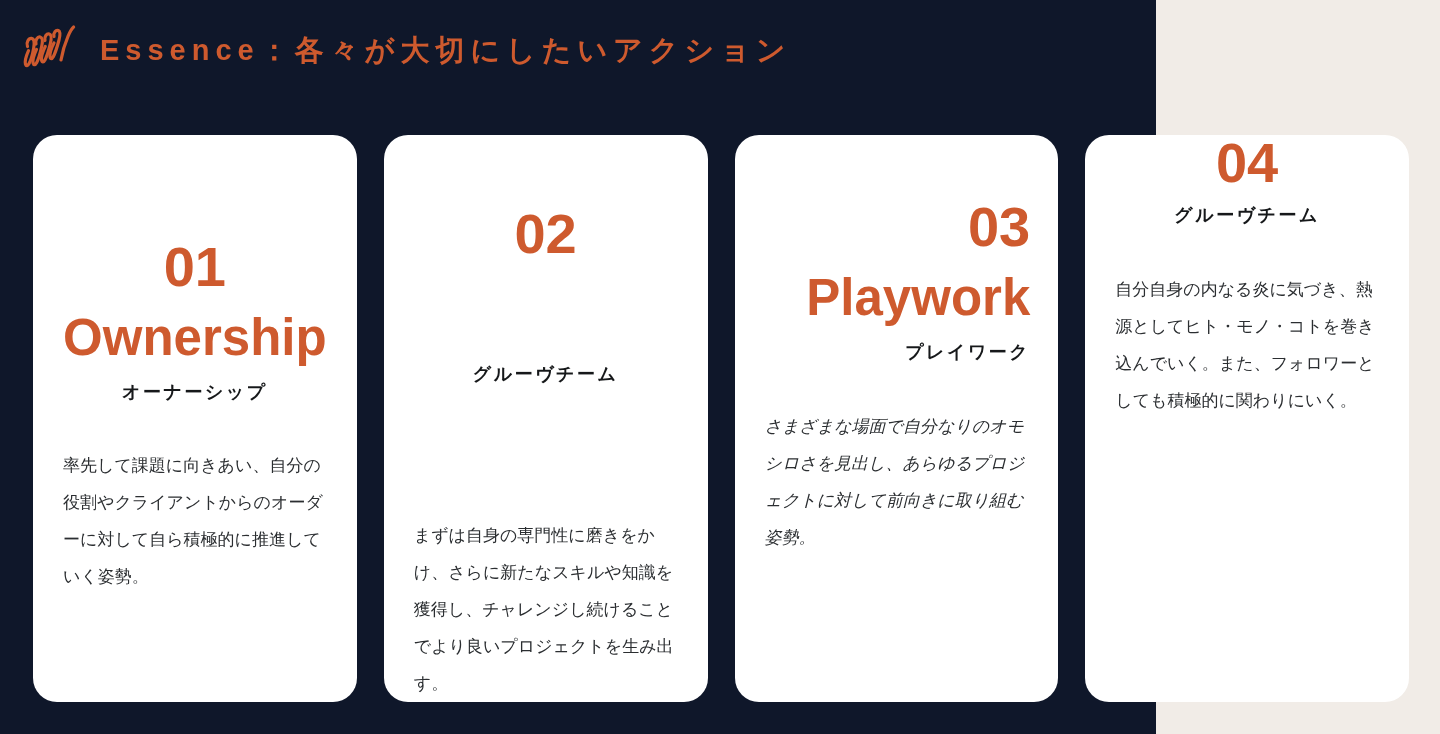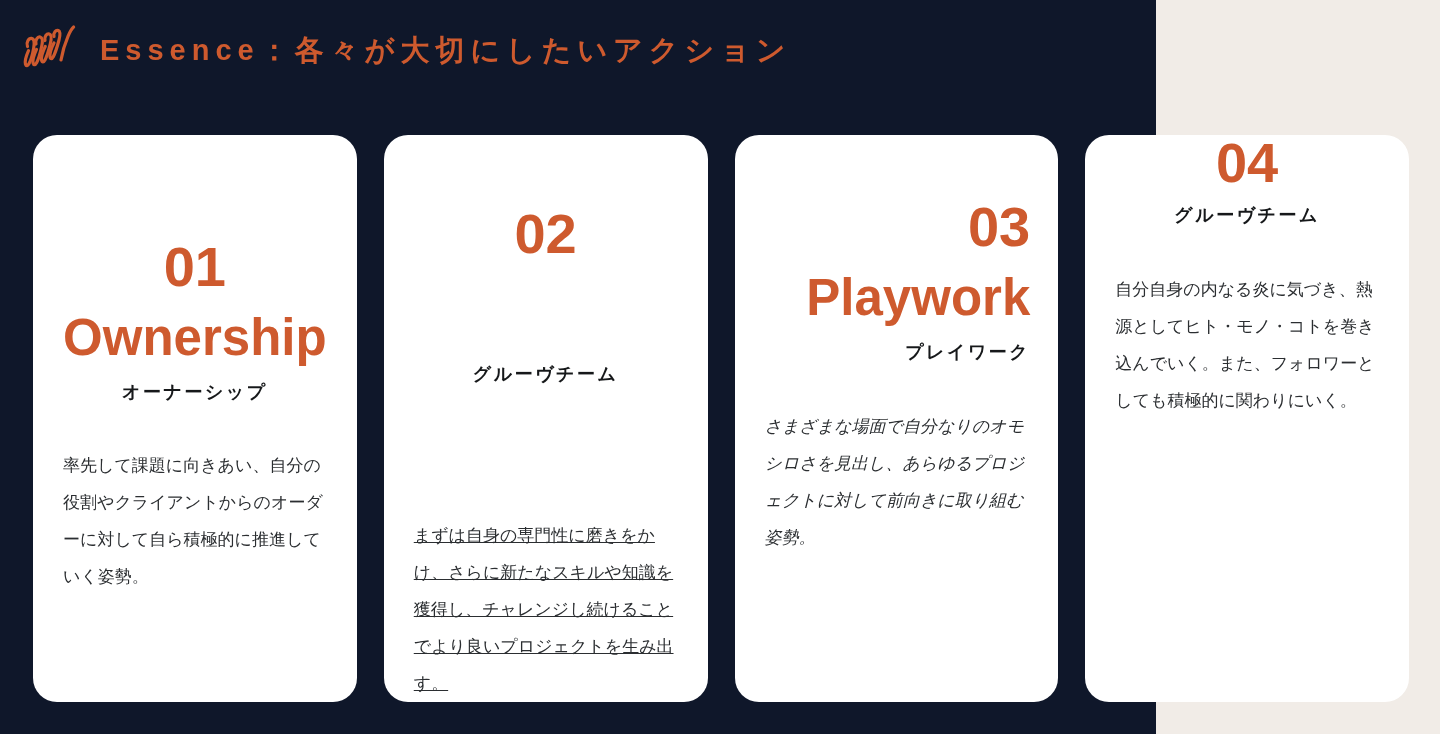--- a/index.html
+++ b/index.html
@@ -83,21 +83,21 @@
     text-align:left;
     width:100%;
     padding:0 2px;
   }
 
   
   .card.v1 .card-inner { padding-top:104px; }
   .card.v1 .card-body  { margin-top:44px;font-family:Liberation Mono, monospace; }
 
   .card.v2 .card-inner { padding-top:71px;justify-content:space-between; }
-  .card.v2 .card-body  { margin-top:44px;text-decoration:underline; }
+  .card.v2 .card-body  { margin-top:44px; }
 
   .card.v3 .card-inner { padding-top:64px;align-items:flex-end; }
   .card.v3 .card-body  { margin-top:44px;font-style:italic; }
 
   .card.v4 .card-inner { }
   .card.v4 .card-body  { margin-top:44px; }
 </style>
 </head>
 <body>
 

